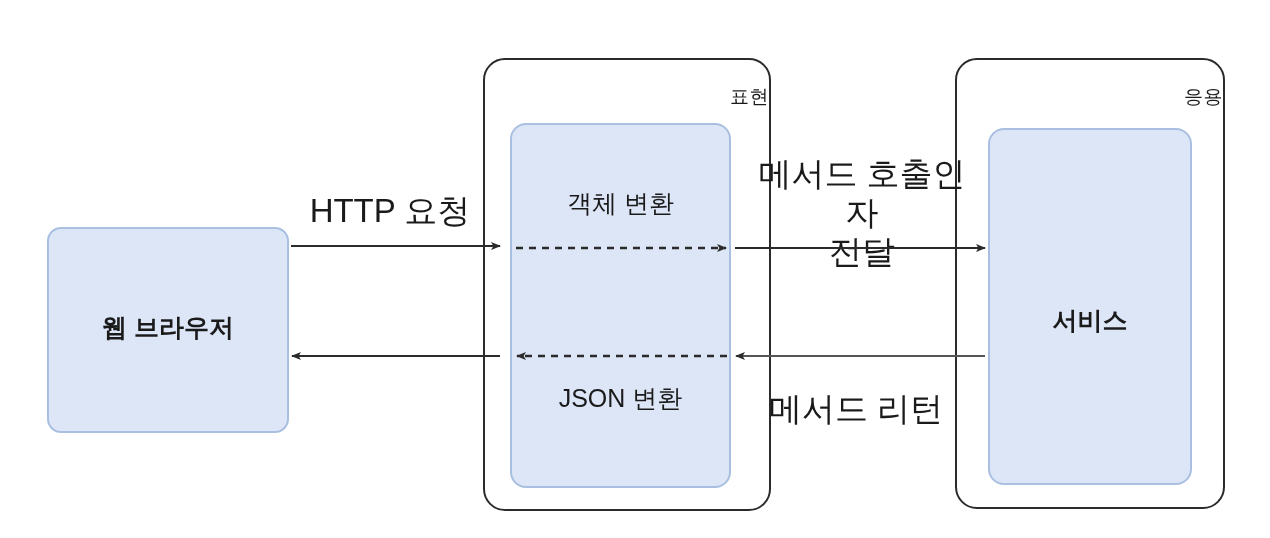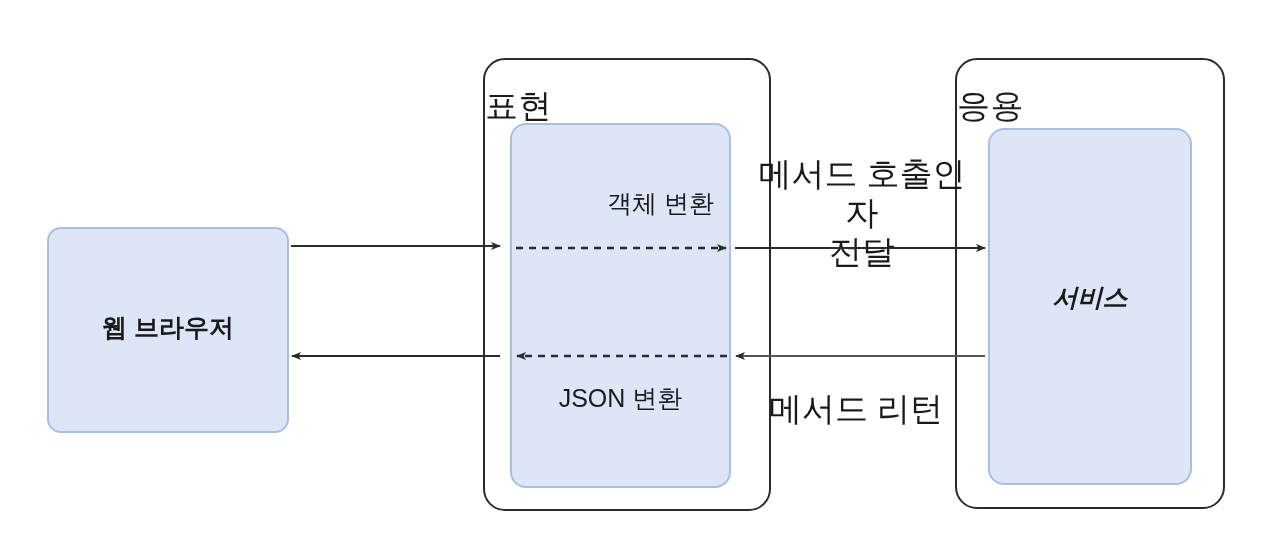--- a/index.html
+++ b/index.html
@@ -22,24 +22,24 @@
   .layer-box {
     position: absolute;
     background: #ffffff;
     border: 2px solid #2b2b2b;
     border-radius: 22px;
     box-sizing: border-box;
   }
   .layer-title {
     position: absolute;
     width: 100%;
-    text-align: left;
+    text-align: right;
     top: 24px;
     left: 0;
-    font-size: 33px;
+    font-size: 19px;
     font-weight: 400;
     color: #1a1a1a;
     letter-spacing: 0.5px;
     font-family: Liberation Mono, monospace;
   }
   
   .blue-box {
     position: absolute;
     background: #dce6f7;
     border: 2px solid #a9bfe0;
@@ -86,32 +86,33 @@
 
   <div class="blue-box plain" style="left:47px; top:227px; width:242px; height:206px;">
     <div class="box-label bold" style="top:82px;">웹 브라우저</div>
   </div>
 
   <div class="layer-box" style="left:483px; top:58px; width:288px; height:453px;">
     <div class="layer-title">표현</div>
   </div>
 
   <div class="blue-box" style="left:510px; top:123px; width:221px; height:365px;">
-    <div class="box-label" style="top:62px;padding-left:40px;">객체 변환</div>
+    <div class="box-label" style="top:62px;">객체 변환</div>
     <div class="box-label" style="top:257px;">JSON 변환</div>
   </div>
 
   <div class="layer-box" style="left:955px; top:58px; width:270px; height:451px;">
     <div class="layer-title">응용</div>
   </div>
 
   <div class="blue-box" style="left:988px; top:128px; width:204px; height:357px;">
-    <div class="box-label bold" style="top:151px;font-style:italic;">서비스</div>
+    <div class="box-label bold" style="top:174px;">서비스</div>
   </div>
 
+  <div class="edge-label" style="left:295px; top:192px; width:190px;">HTTP 요청</div>
 
 
   <div class="edge-label" style="left:742px; top:155px; width:240px;">메서드 호출인자
 전달</div>
 
   <div class="edge-label" style="left:736px; top:390px; width:240px;">메서드 리턴</div>
 
   <svg id="wires" viewBox="0 0 1270 538">
     <defs>
       <marker id="arrowSolid" markerWidth="10" markerHeight="8" refX="9" refY="4" orient="auto" markerUnits="userSpaceOnUse">

